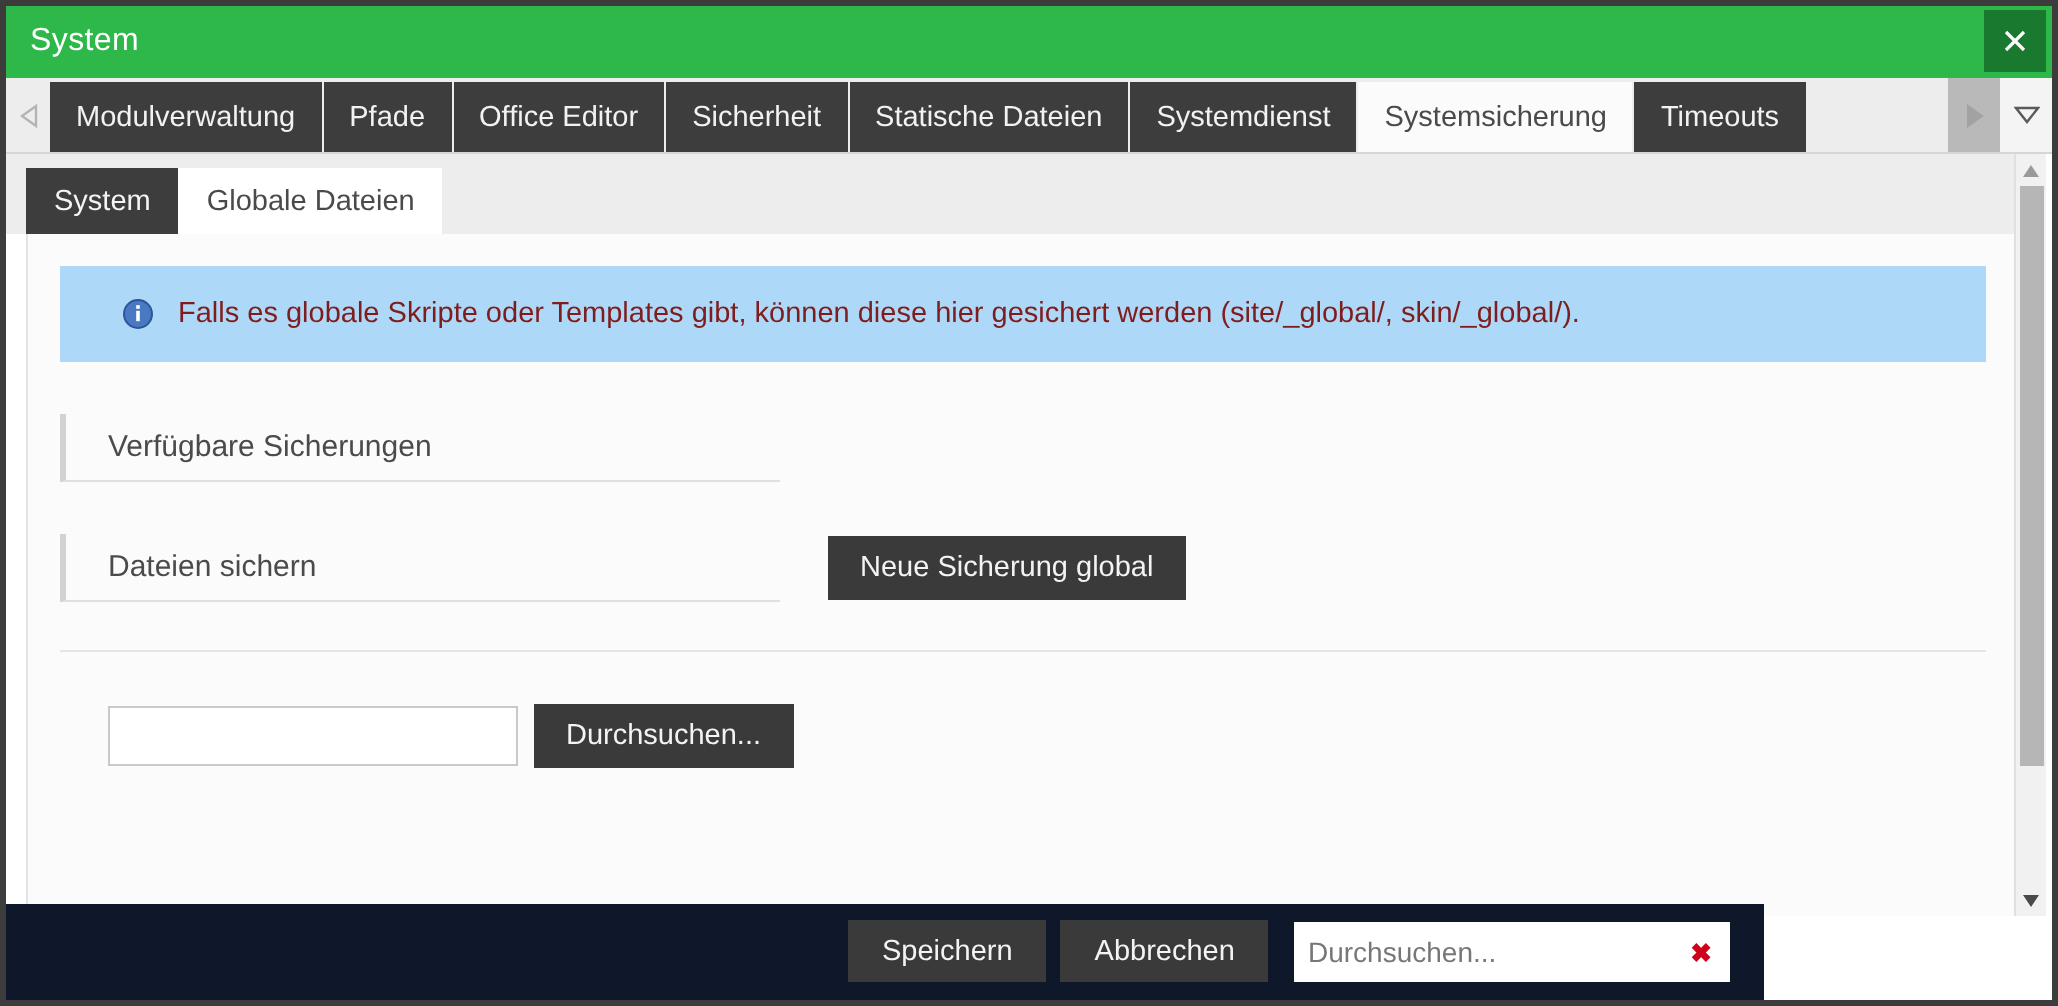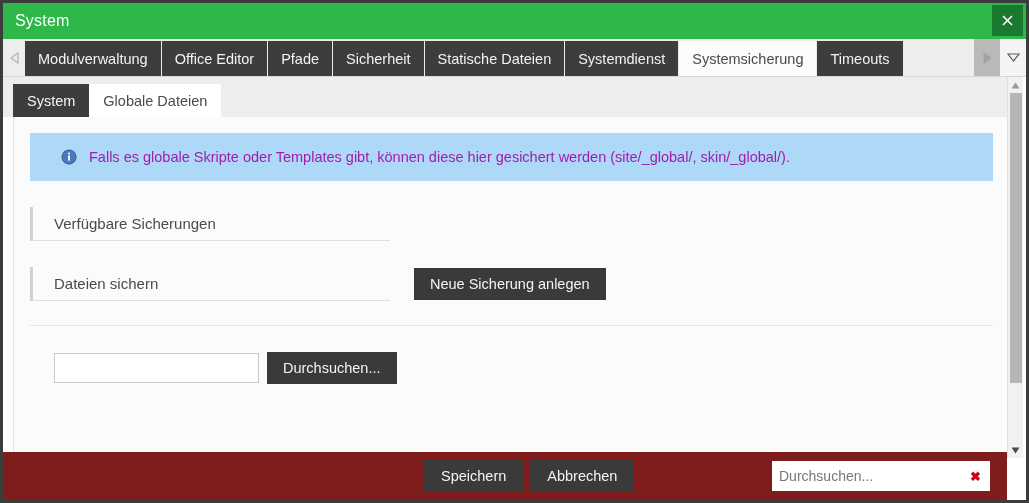--- a/index.html
+++ b/index.html
@@ -122,21 +122,21 @@
 
   .banner {
     margin: 16px 16px 0 16px;
     min-height: 48px;
     display: flex; align-items: center;
     padding: 0 12px;
     font-size: 14.5px;
   }
   .banner-info {
     background: #aed8f7;
-    color: #a21caf;
+    color: #7f1d1d;
     padding-left: 31px;
   }
   .banner-warn {
     background: #fcfad0;
     color: #8c8c7a;
     margin-top: 17px;
   }
   .banner-icon {
     flex: 0 0 auto;
     margin-right: 12px;
@@ -222,22 +222,22 @@
   .vscroll-thumb {
     position: absolute; left: 2px; top: 0;
     width: 12px; height: 290px;
     background: #b6b6b6;
     cursor: pointer;
   }
 
   
   .footer {
     position: absolute; left: 0; bottom: 0;
-    width: 1004px; height: 48px;
-    background: #7f1d1d;
+    width: 879px; height: 48px;
+    background: #0f172a;
     display: flex; align-items: center; margin-top: 12px;
   }
   .footer-buttons {
     position: absolute; left: 421px; top: 8px;
     display: flex; gap: 7px;
   }
   .footer .btn-dark { height: 31px; padding: 0 17px; }
   .footer-search {
     position: absolute; right: 17px; top: 9px;
     width: 218px; height: 30px;
@@ -286,24 +286,24 @@
       <svg width="9" height="12" viewBox="0 0 9 12">
         <polygon points="8,1 8,11 1,6" fill="none" stroke="#b4b4b4" stroke-width="1.2"></polygon>
       </svg>
     </div>
 
     <div class="tabs">
       <div class="tab">
         <span>Modulverwaltung</span>
       </div>
       <div class="tab">
+        <span>Pfade</span>
+      </div>
+      <div class="tab">
         <span>Office Editor</span>
-      </div>
-      <div class="tab">
-        <span>Pfade</span>
       </div>
       <div class="tab">
         <span>Sicherheit</span>
       </div>
       <div class="tab">
         <span>Statische Dateien</span>
       </div>
       <div class="tab">
         <span>Systemdienst</span>
       </div>
@@ -353,21 +353,21 @@
       <div class="section-label w-avail">
         <span>Verfügbare Sicherungen</span>
       </div>
     </div>
 
 
     <div class="section-row">
       <div class="section-label w-save">
         <span>Dateien sichern</span>
       </div>
-      <button class="btn-dark row-gap-btn">Neue Sicherung anlegen</button>
+      <button class="btn-dark row-gap-btn">Neue Sicherung global</button>
     </div>
 
     <div class="divider"></div>
 
     <div class="section-row">
       <div class="upload-controls">
         <input class="text-input" type="text" placeholder="" style="">
         <button class="btn-dark">Durchsuchen...</button>
       </div>
     </div>

